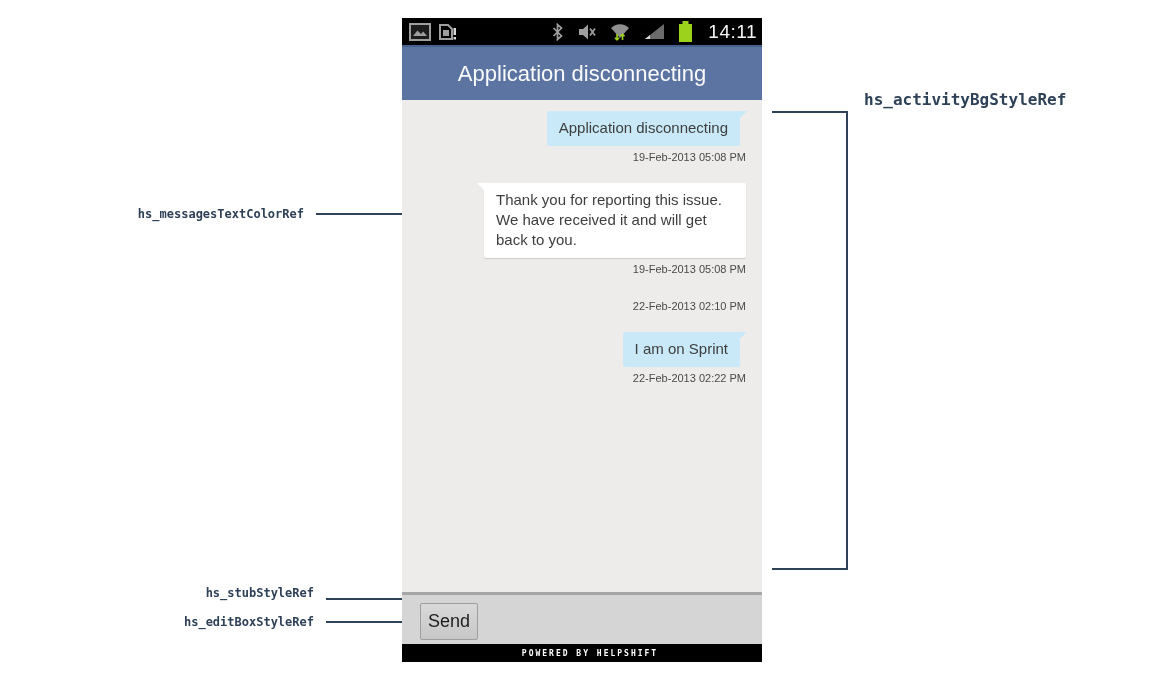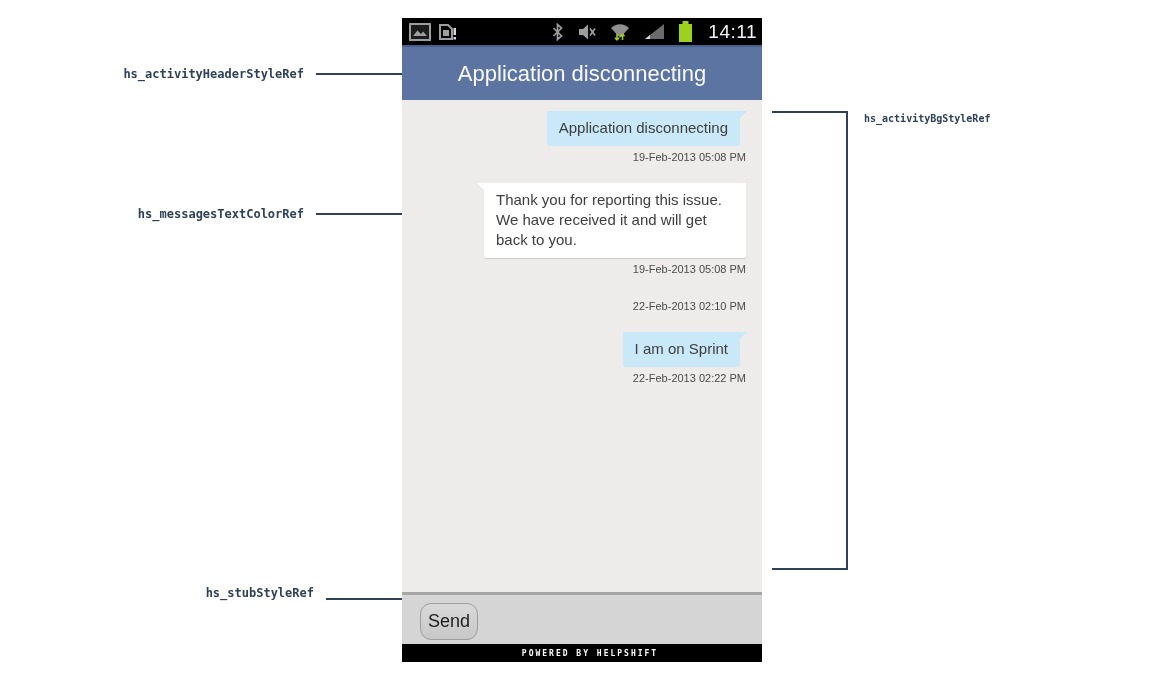--- a/index.html
+++ b/index.html
@@ -20,23 +20,23 @@
     font-size:12px; color:#2e4157; white-space:nowrap; letter-spacing:0;
   }
   .ann-line { border-top:2px solid #2e4157; width:86px; margin-left:12px; }
   .ann-line.short { width:76px; }
   .ann-bracket {
     position:absolute; left:772px; top:111px; width:76px; height:459px;
     border-top:2px solid #2e4157; border-right:2px solid #2e4157;
     border-bottom:2px solid #2e4157;
   }
   .ann-bg-label {
-    position:absolute; left:864px; top:113px;
+    position:absolute; left:864px; top:90px;
     font-family:"DejaVu Sans Mono", monospace; font-weight:bold;
-    font-size:10px; color:#2e4157; white-space:nowrap;
+    font-size:16px; color:#2e4157; white-space:nowrap;
   }
 
   
   .phone {
     position:absolute; left:402px; top:18px; width:360px; height:644px;
     display:flex; flex-direction:column; background:#edecea;
   }
 
   
   .statusbar {
@@ -86,48 +86,48 @@
   .editbox input {
     width:100%; height:100%; background:transparent; border:none; outline:none;
     font-family:"Liberation Sans", sans-serif; font-size:19px; color:#444;
     padding:6px 4px 4px 9px;
   }
   .editbox input::placeholder { color:#8e8e8e; opacity:1; }
   .caret { position:absolute; left:4px; top:7px; width:2px; height:26px; background:#33b5e5; }
   .send {
     flex:0 0 auto; width:58px; height:37px; margin-bottom:0;
     background:linear-gradient(#d9d9d9,#c7c7c7); border:1px solid #9e9e9e;
-    border-radius:11px; font-family:"Liberation Sans", sans-serif;
+    border-radius:2px; font-family:"Liberation Sans", sans-serif;
     font-size:18px; color:#1e1e1e; cursor:pointer;
   }
 
   
   .brandbar {
     flex:0 0 18px; background:#000; display:flex; align-items:center; justify-content:center;
   }
   .brandbar span {
     color:#fff; font-family:"DejaVu Sans Mono", monospace; font-weight:bold;
     font-size:8px; letter-spacing:2px;margin-left:16px;
   }
 </style>
 </head>
 <body>
 
 <div class="canvas">
 
-  <div class="ann-row" style="top:66px;">
-    <span class="ann-label">hs_activityHeaderStyleRef</span>
-    <span class="ann-line"></span>
-  </div>
   <div class="ann-row" style="top:206px;">
     <span class="ann-label">hs_messagesTextColorRef</span>
     <span class="ann-line"></span>
   </div>
   <div class="ann-row" style="top:584px;align-items:flex-end;">
     <span class="ann-label">hs_stubStyleRef</span>
+    <span class="ann-line short"></span>
+  </div>
+  <div class="ann-row" style="top:614px;">
+    <span class="ann-label">hs_editBoxStyleRef</span>
     <span class="ann-line short"></span>
   </div>
 
   <div class="ann-bracket"></div>
   <div class="ann-bg-label ann-label">hs_activityBgStyleRef</div>
 
   <div class="phone">
 
     <div class="statusbar">
       <div class="sb-left">

